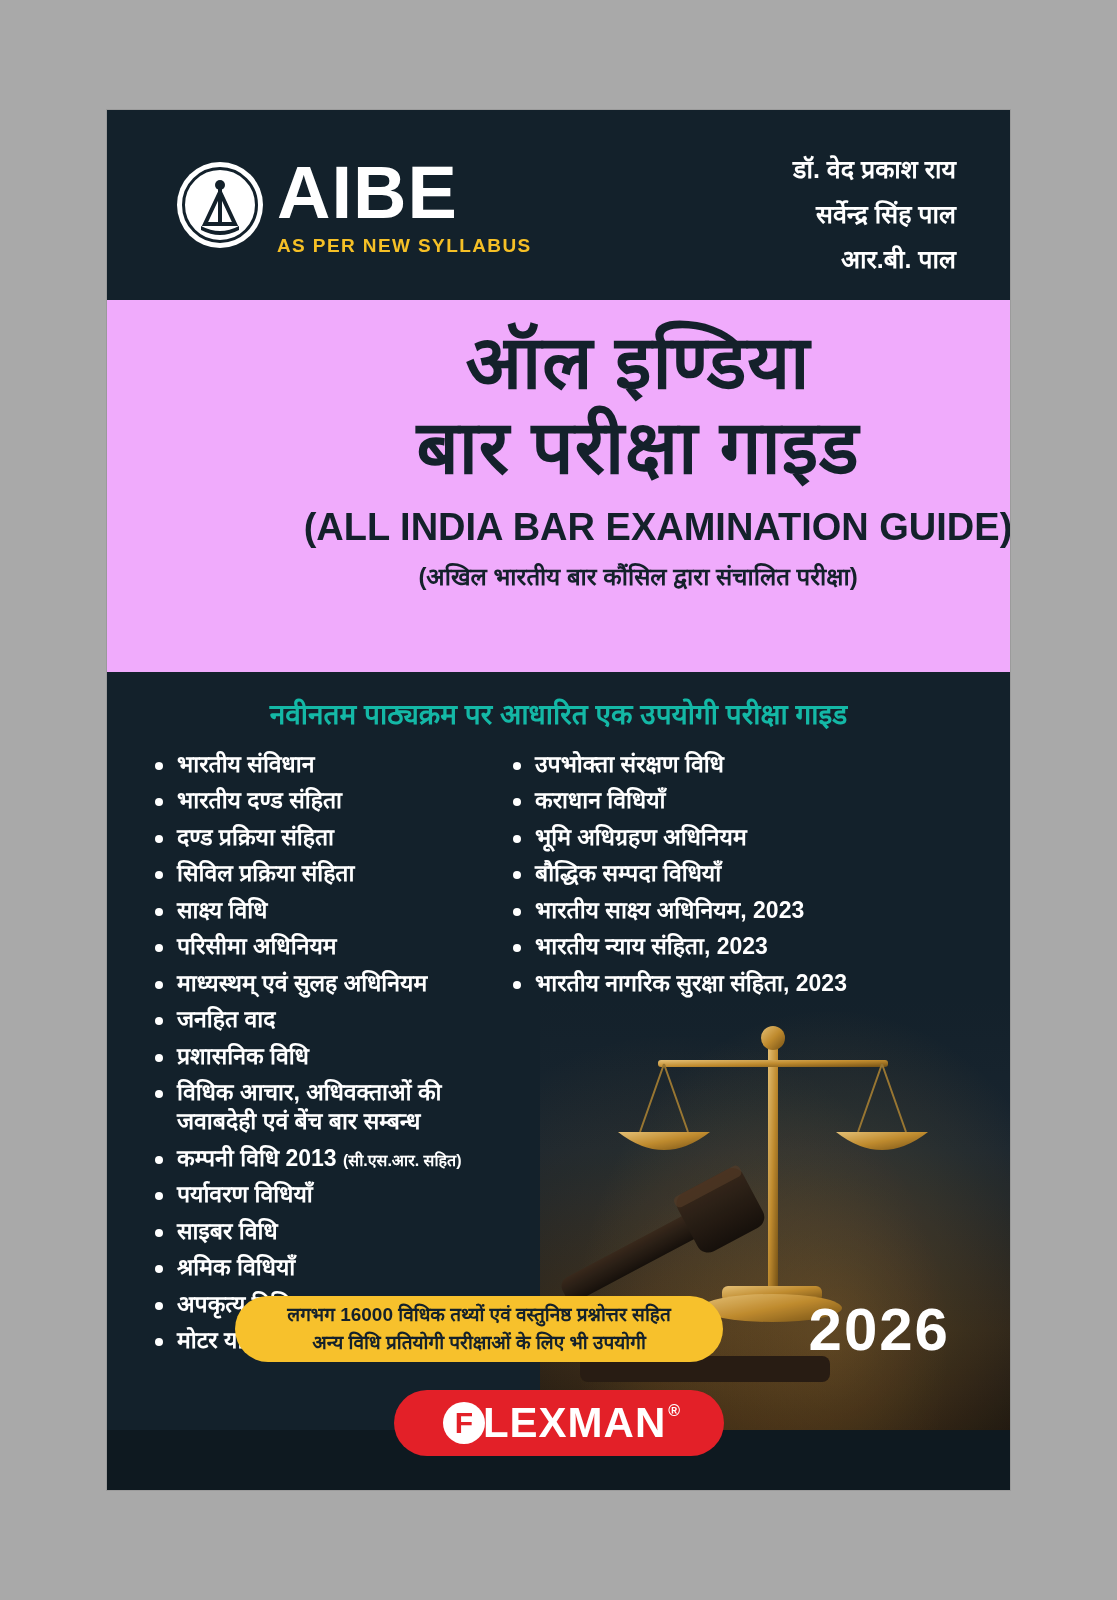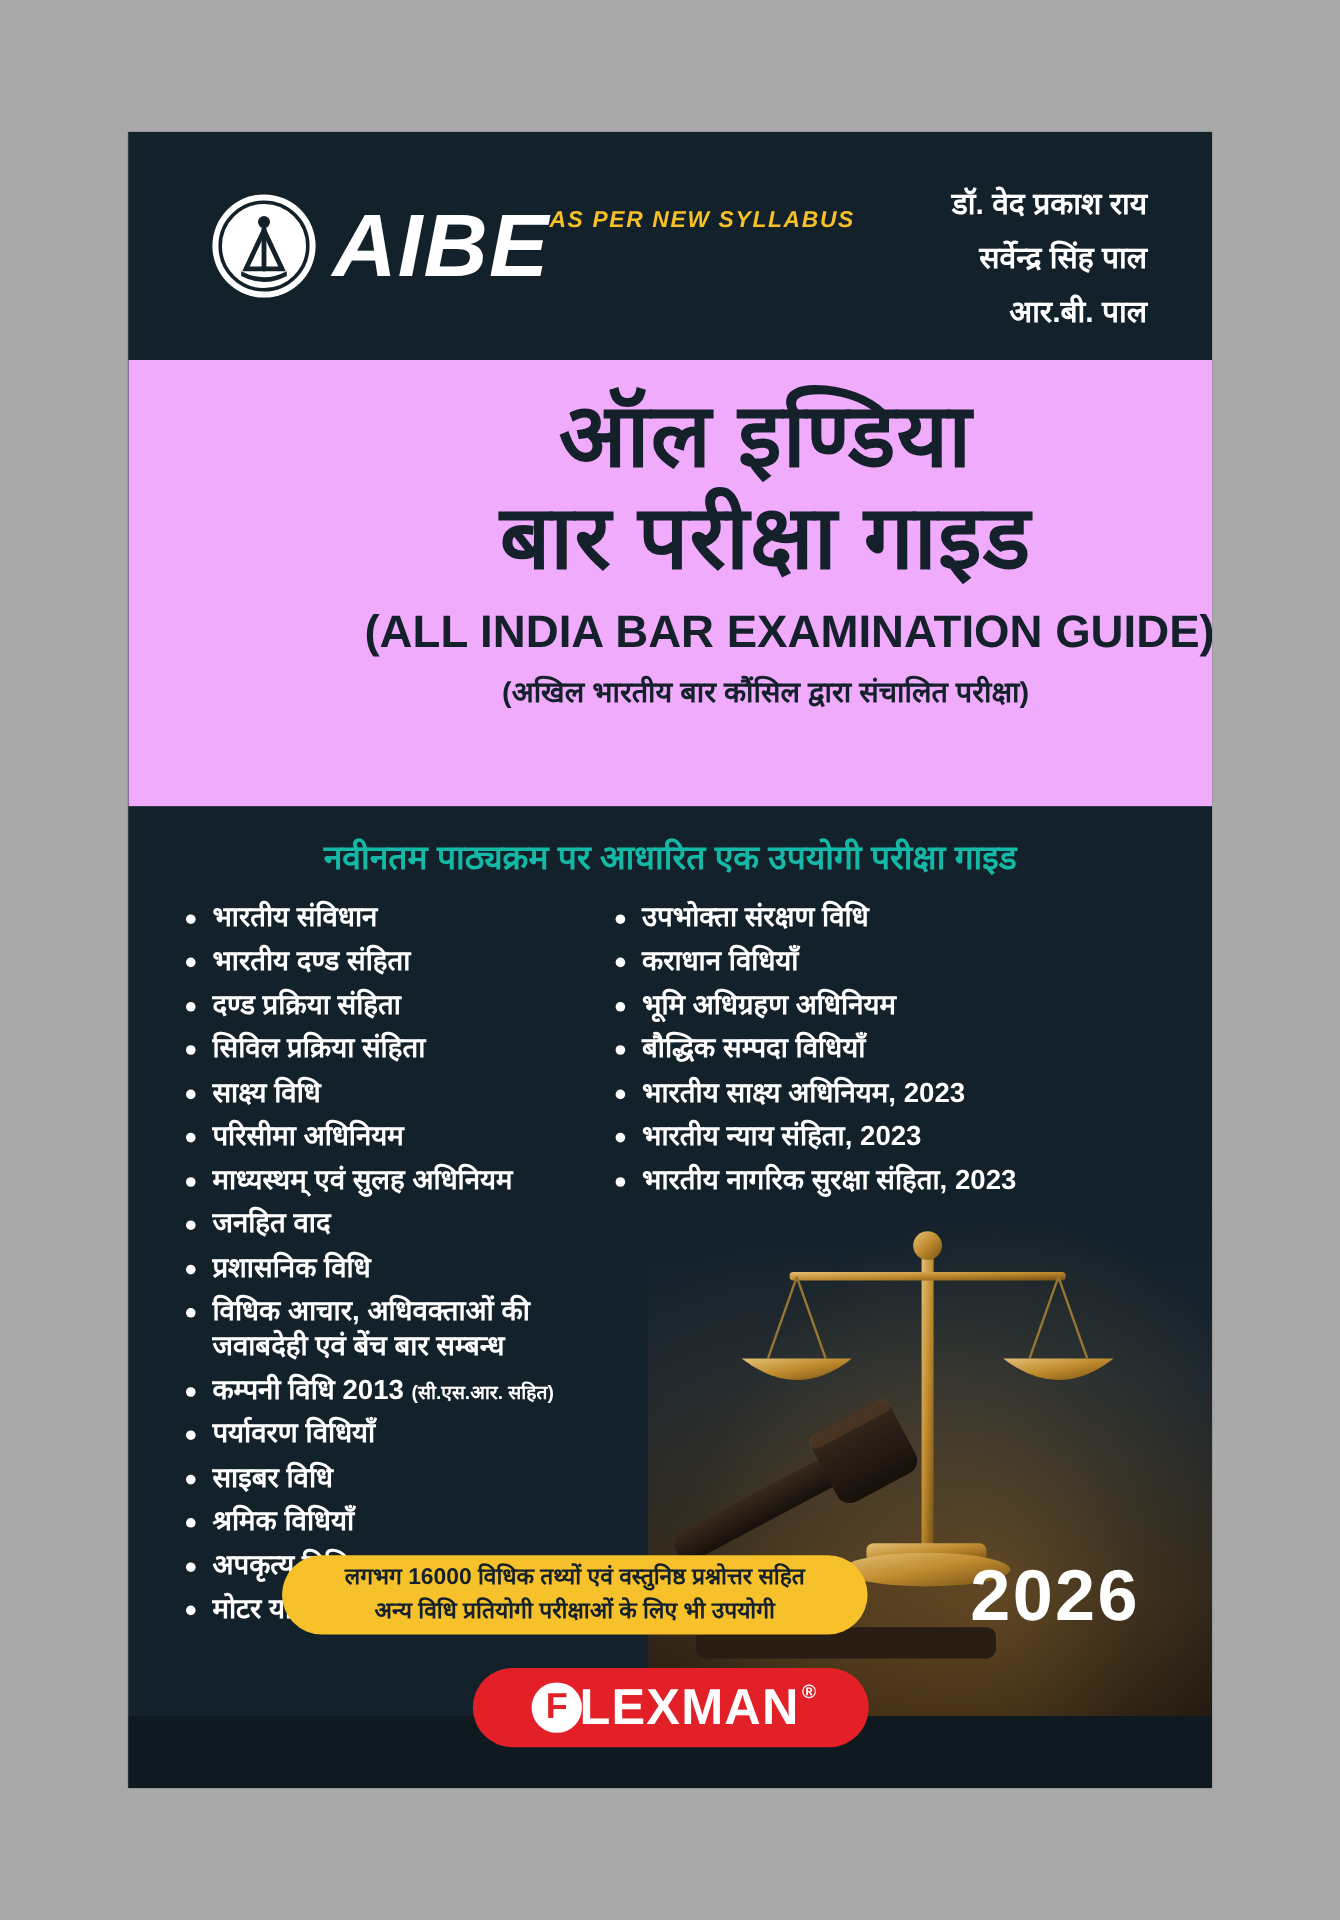--- a/index.html
+++ b/index.html
@@ -66,22 +66,22 @@
     border: 3px solid #13212b;
     box-sizing: border-box;
   }
   .brand-emblem .scales {
     position: absolute;
     left: 0; top: 0; width: 86px; height: 86px;
   }
 
   .brand-text {
     display: flex;
+    flex-direction: column;
     line-height: 1;
-    font-style: italic;
   }
   .brand-title {
     color: #ffffff;
     font-size: 74px;
     font-weight: 700;
     letter-spacing: 1px;
     font-family: "Liberation Sans", sans-serif;
   }
   .brand-sub {
     color: #f6c026;

